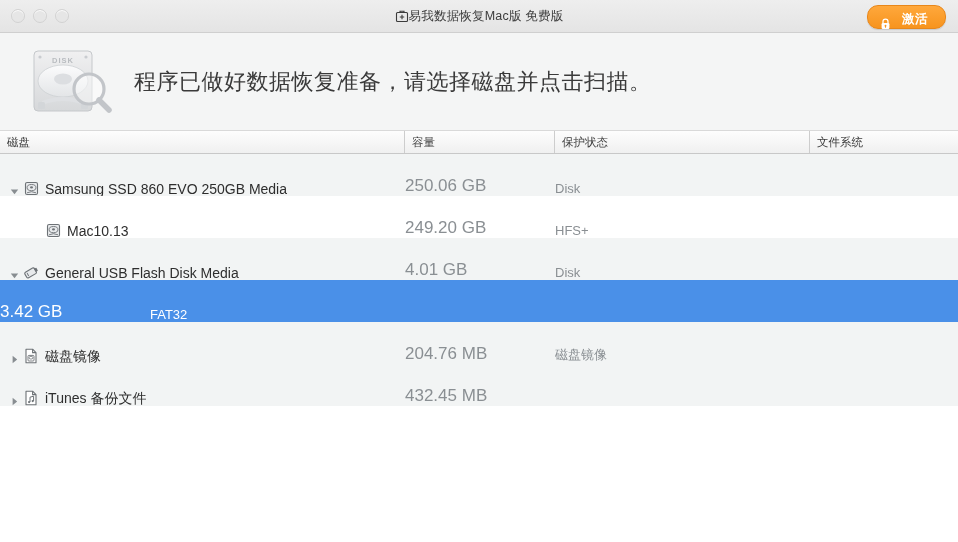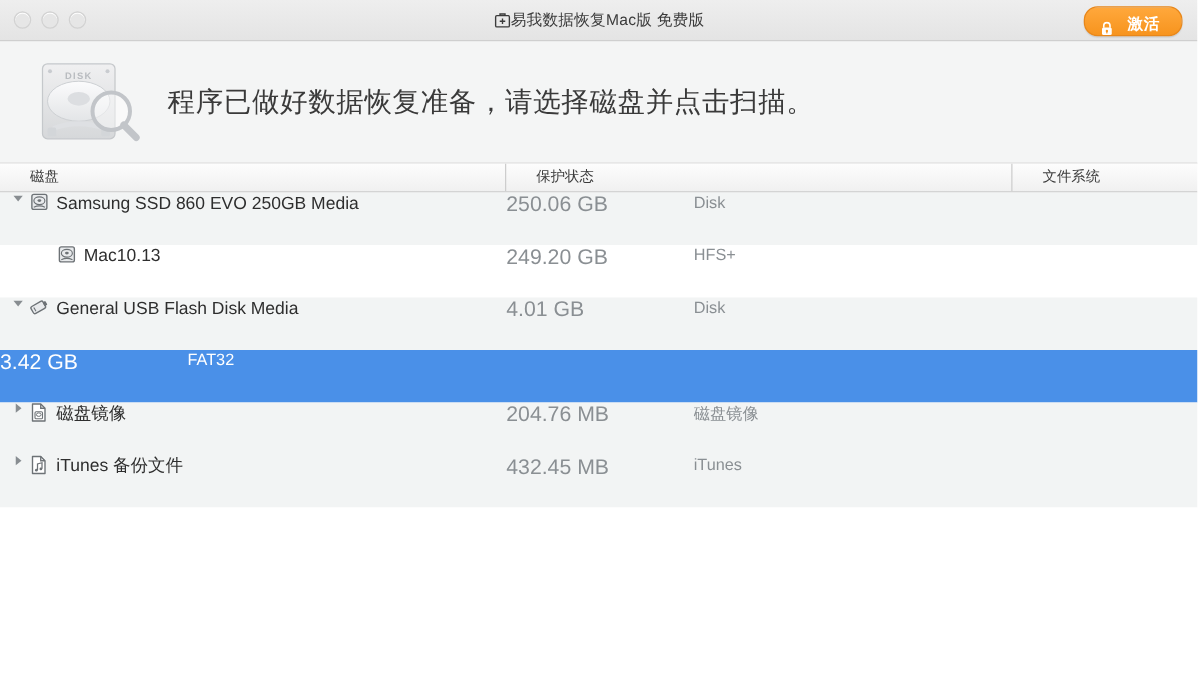--- a/index.html
+++ b/index.html
@@ -121,21 +121,21 @@
     display: flex;
     height: 22px;
     background: linear-gradient(to bottom, #fdfdfd 0%, #f0f0f0 100%);
     border-bottom: 1px solid #c8c8c8;
     align-items: center;
     font-size: 11.5px;
     color: #3c3c3c;
   }
   .th {
     box-sizing: border-box;
-    padding-left: 24px;
+    padding-left: 7px;
     height: 22px;
     line-height: 22px;
     border-right: 1px solid #cdcdcd;
     overflow: hidden;
     white-space: nowrap;
   }
   .th:last-child { border-right: none; }
   .col-disk   { width: 405px; }
   .col-cap    { width: 150px; }
   .col-fs     { width: 148px; }
@@ -150,21 +150,21 @@
     cursor: default;
   }
   .trow.odd  { background: #f2f4f4; }
   .trow.even { background: #ffffff; }
   .trow.selected { background: #4a90e8; color: #ffffff; }
 
   .cell {
     box-sizing: border-box;
     height: 42px;
     display: flex;
-    align-items: flex-start;
+    align-items: flex-end;
     overflow: hidden;
     white-space: nowrap;
   }
   .cell.disk  { width: 405px; padding-left: 6px; }
   .cell.cap   { width: 150px; padding-left: 0px; color: #8a8f93; font-size: 17px; }
   .cell.fs    { width: 148px; color: #8a8f93; font-size: 13px; }
   .cell.prot  { flex: 1 1 auto; color: #8a8f93; font-size: 13px; }
   .trow.selected .cell.cap,
   .trow.selected .cell.fs,
   .trow.selected .cell.prot { color: #ffffff; }
@@ -261,20 +261,21 @@
       <circle cx="65" cy="44" r="15" fill="#ffffff" fill-opacity="0.45" stroke="#c2c5c9" stroke-width="3.2"></circle>
       <line x1="75" y1="55" x2="85" y2="65" stroke="#c2c5c9" stroke-width="5.5" stroke-linecap="round"></line>
     </svg>
   </div>
   <div class="hero-text">程序已做好数据恢复准备，请选择磁盘并点击扫描。</div>
 </div>
 
 <div class="table">
   <div class="thead">
     <div class="th col-disk">磁盘</div>
+    <div class="th col-cap">容量</div>
     <div class="th col-prot">保护状态</div>
     <div class="th col-fs">文件系统</div>
   </div>
   <div id="tbody">
       <div class="trow odd">
         <div class="cell disk">
           <span class="twisty">
             <svg width="9" height="9" viewBox="0 0 9 9" style="transform:rotate(0deg)">
               <path d="M0.8 2.6 L8.2 2.6 L4.5 7.2 Z" fill="#888d91"></path>
             </svg>
@@ -380,19 +381,18 @@
                 <path d="M8.6 1.2 V4.6 H12" fill="none" stroke="#6d7276" stroke-width="1.1"></path>
                 <path d="M6 12 V7.2 L9.6 6.2 V11" fill="none" stroke="#6d7276" stroke-width="1"></path>
                 <circle cx="5.1" cy="12.1" r="1.1" fill="#6d7276"></circle>
                 <circle cx="8.7" cy="11.1" r="1.1" fill="#6d7276"></circle>
               </svg>
             </span>
             <span class="row-label">iTunes 备份文件</span>
           </span>
         </div>
         <div class="cell cap">432.45 MB</div>
-        <div class="cell fs">iTunes</div>
         <div class="cell prot"></div>
       </div>
     </div>
 </div>
 
 <div class="bottom-fill"></div>
 
 </body></html>

